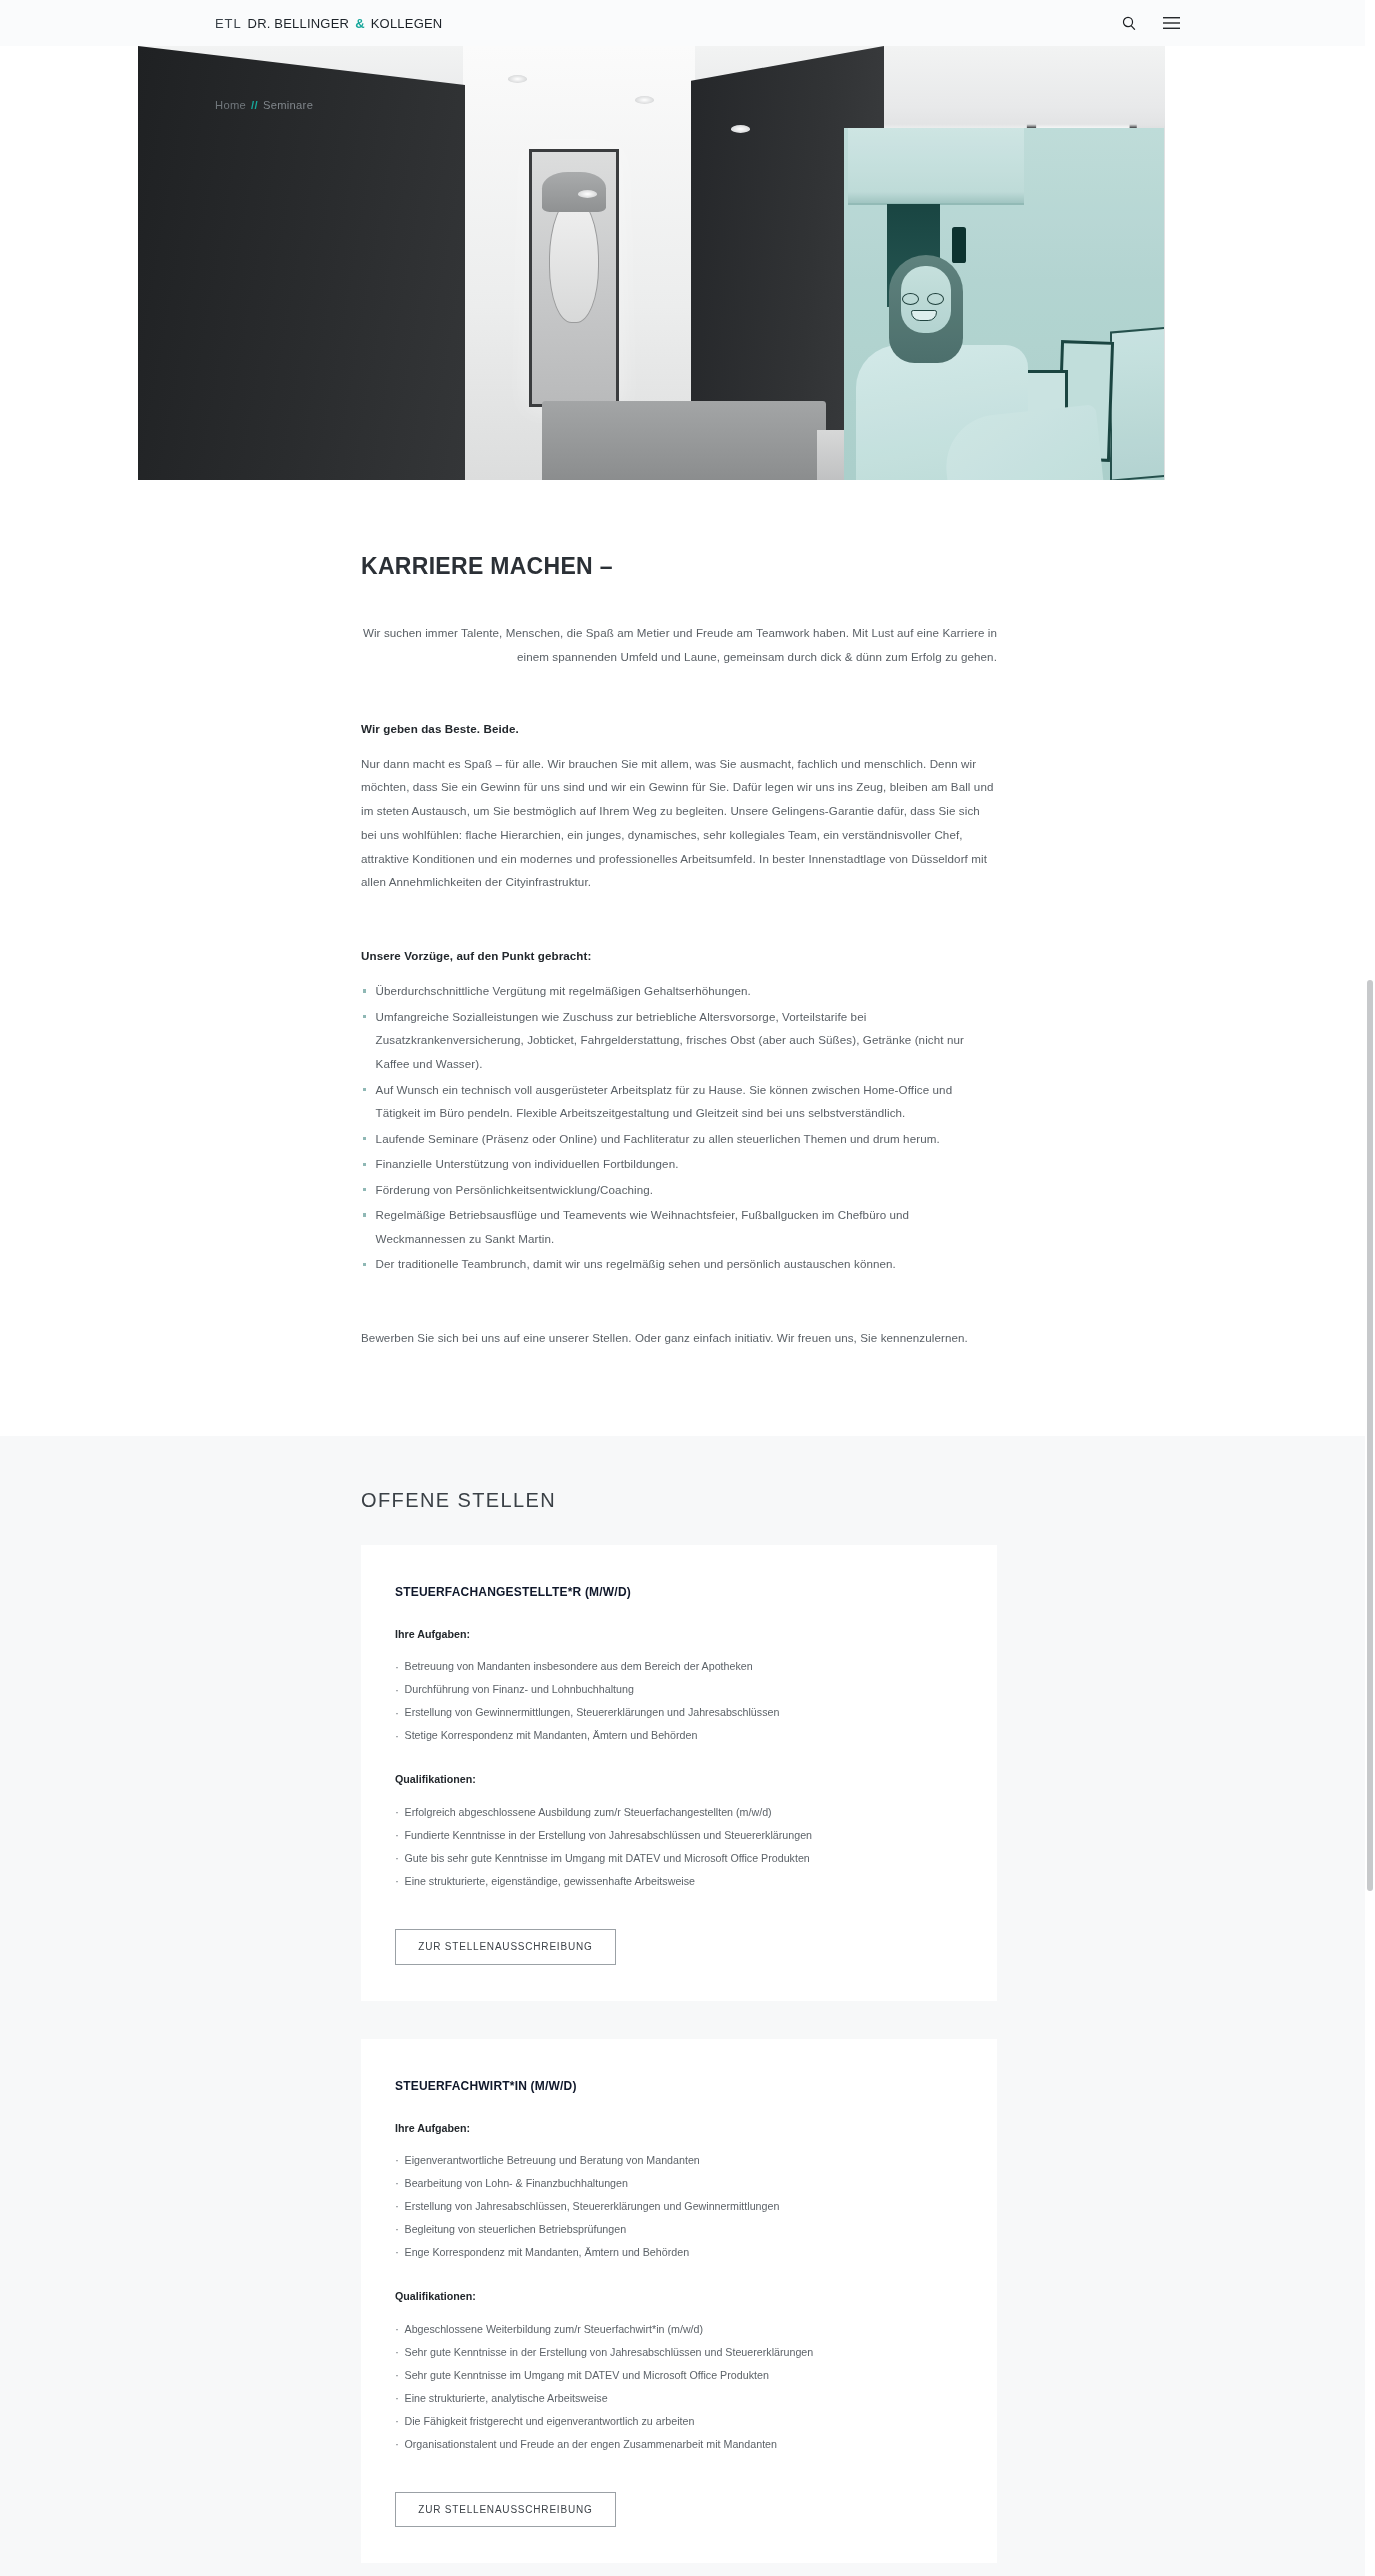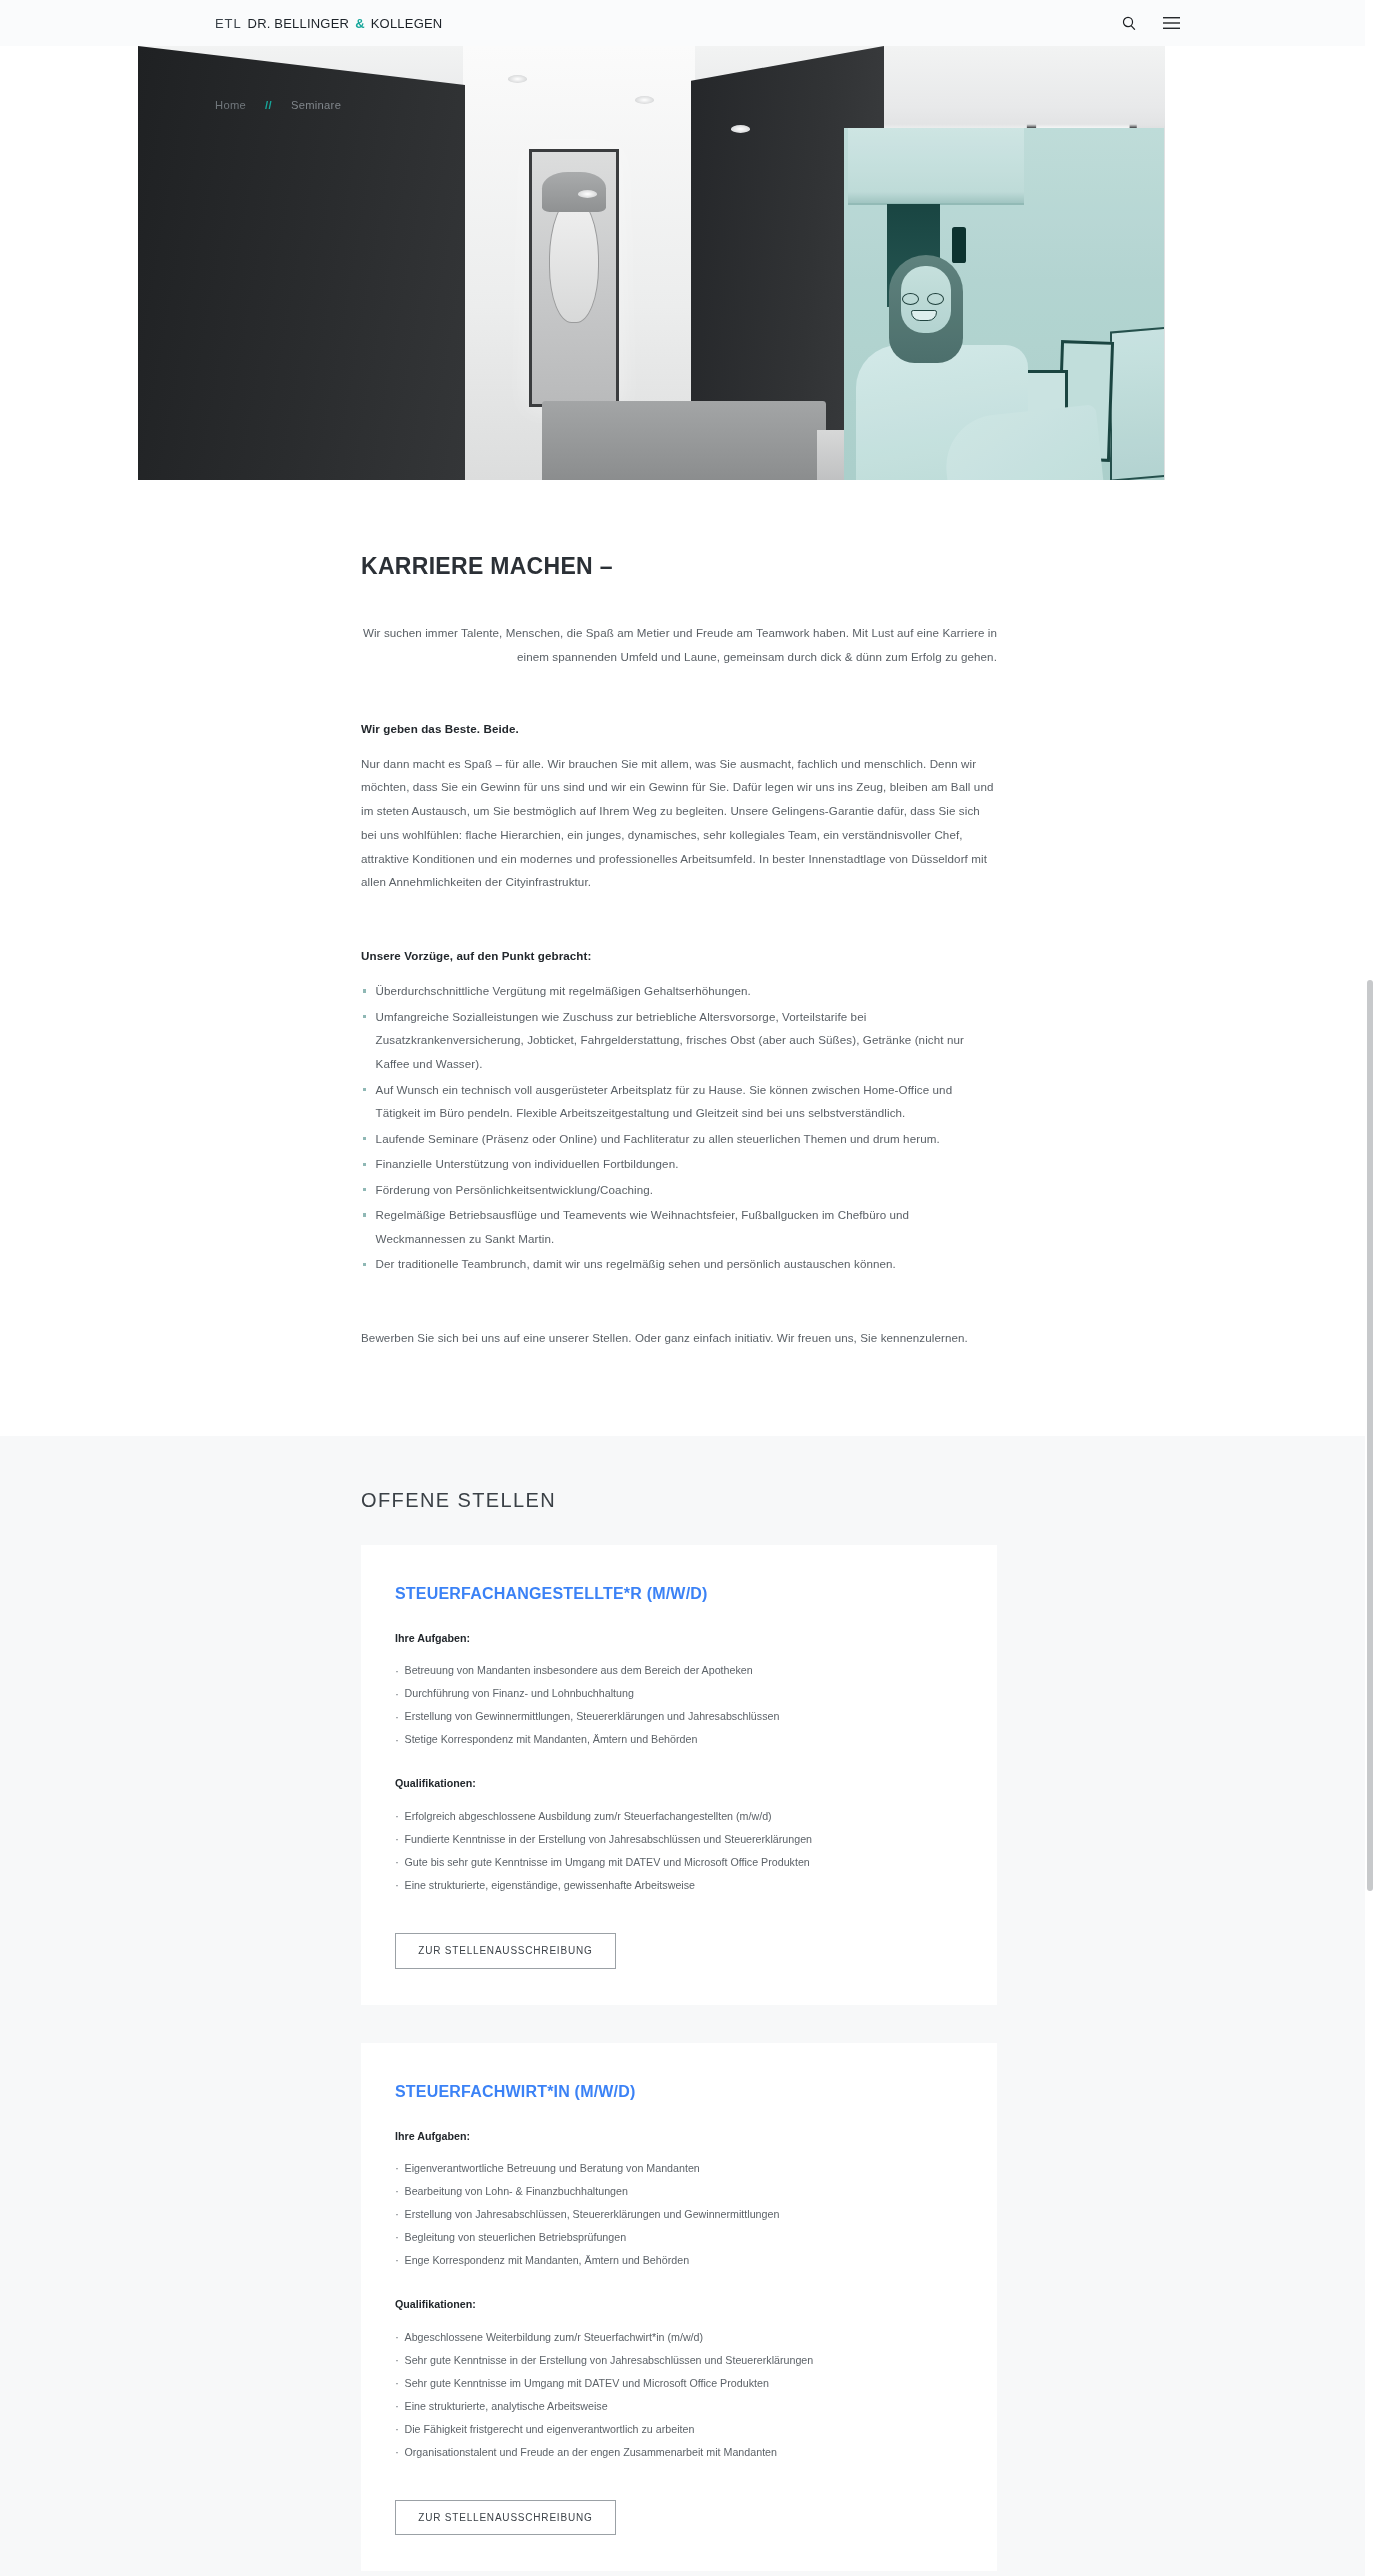--- a/index.html
+++ b/index.html
@@ -226,21 +226,21 @@
     mix-blend-mode: multiply;
   }
 
   .breadcrumb {
     position: absolute;
     left: 215px; top: 53px;
     z-index: 10;
     font-size: 11.2px;
     letter-spacing: 0.3px;
     color: #6b7075;
-    display: flex; align-items: center; gap: 19px;
+    display: flex; align-items: center; gap: 5px;
   }
   .breadcrumb a { color: #71777c; text-decoration: none; }
   .breadcrumb .sep { color: #17a79b; font-weight: 700; }
   .breadcrumb .current { color: #80868b; }
 
   
   .intro-section {
     background: #ffffff;
     padding: 73px 0 86px 0;
   }
@@ -314,23 +314,23 @@
     color: #3a4046;
   }
   .job-card {
     width: 636px;
     margin: 0 0 38px 361px;
     background: #ffffff;
     padding: 40px 34px 36px 34px;
   }
   .job-card:last-of-type { margin-bottom: 0; }
   .job-title {
-    font-size: 16px;
+    font-size: 12px;
     font-weight: 700;
-    color: #3b82f6;
+    color: #0f172a;
     letter-spacing: 0.2px;
     margin-bottom: 29px;
   }
   .job-subhead {
     font-size: 10.7px;
     font-weight: 700;
     color: #22272c;
     margin-bottom: 15.5px;
   }
   ul.job-list {

